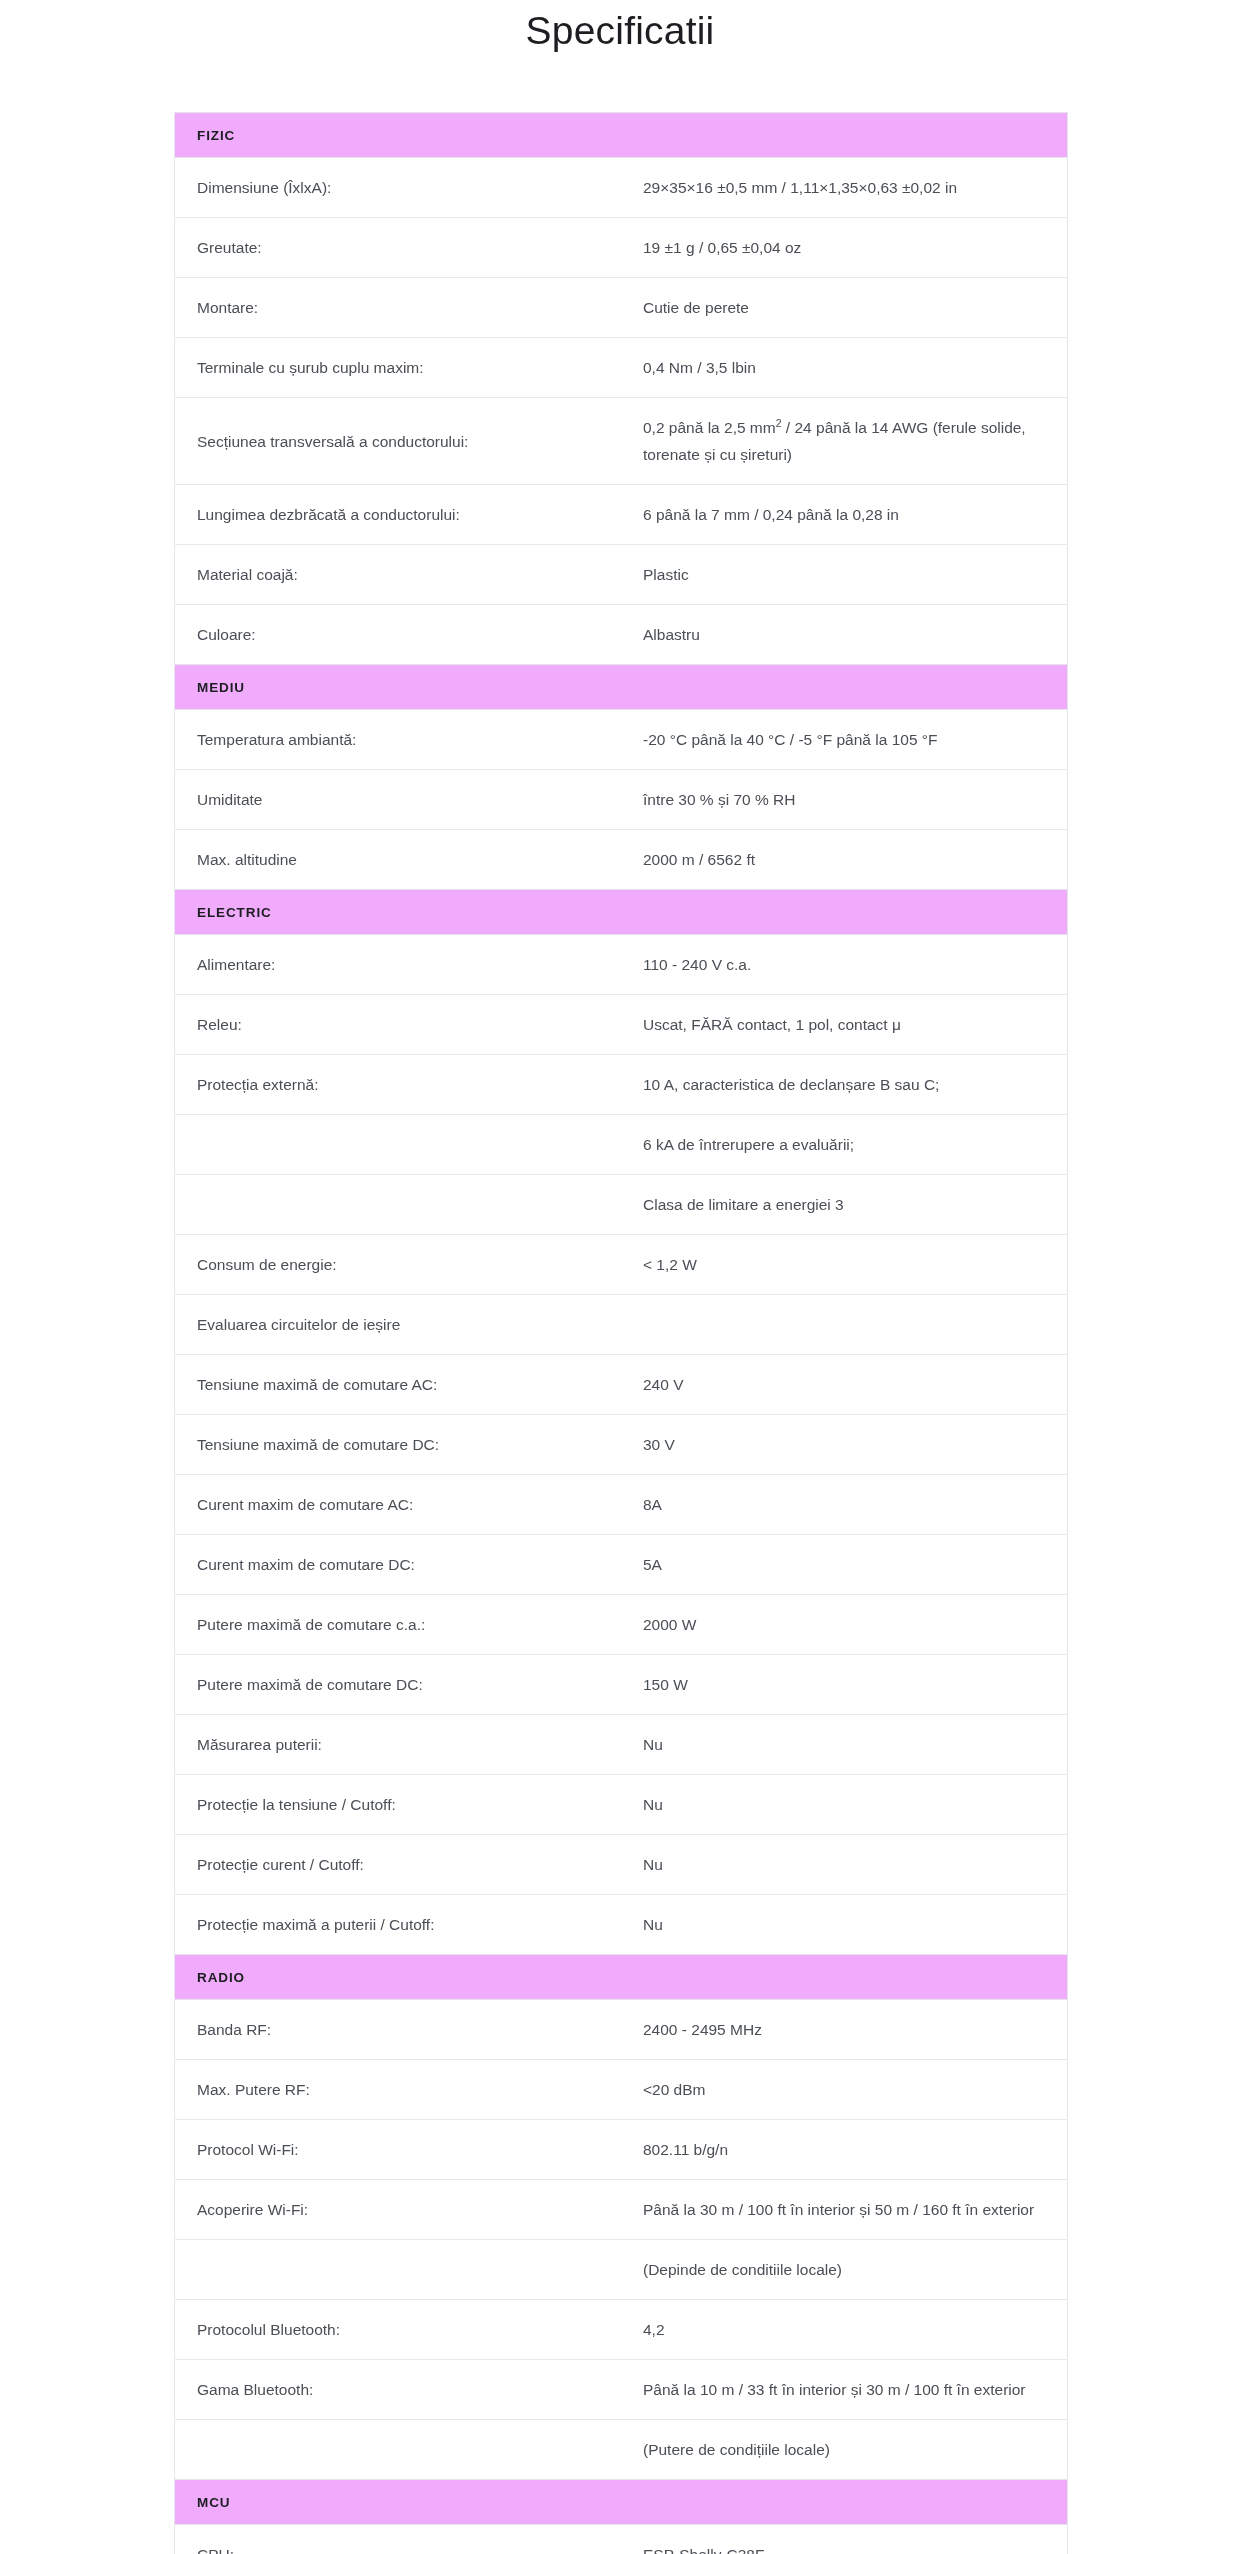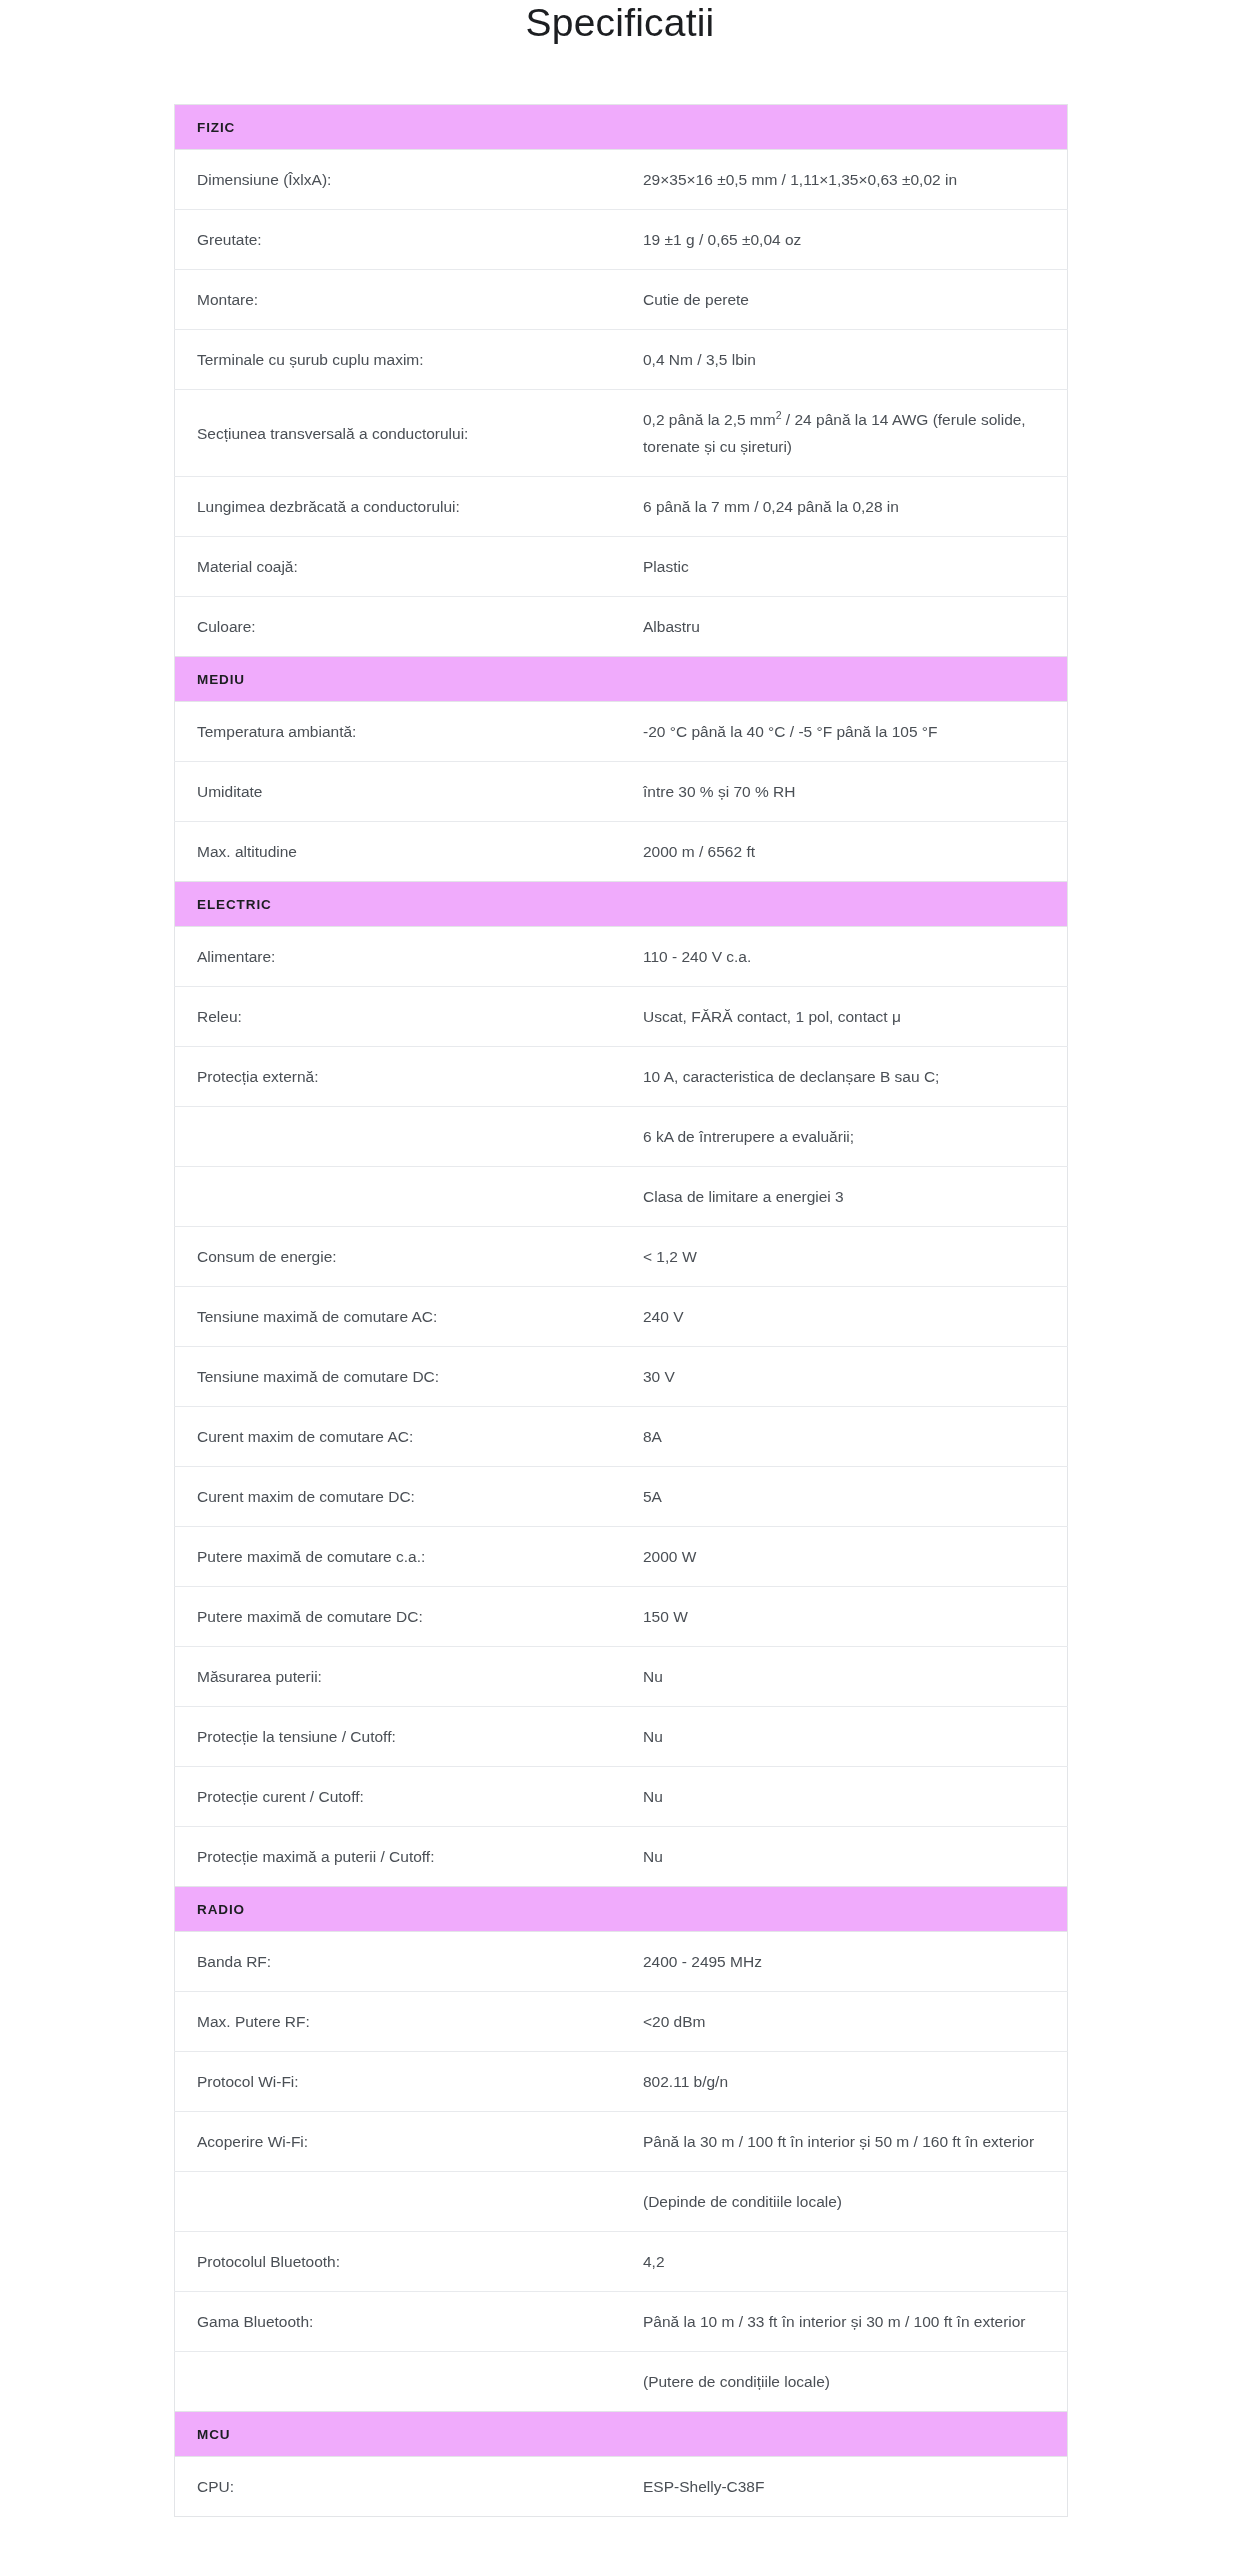--- a/index.html
+++ b/index.html
@@ -18,20 +18,21 @@
     width: 1240px;
     position: relative;
   }
   .page-title {
     text-align: center;
     font-size: 39px;
     font-weight: 400;
     color: #1c1e21;
     letter-spacing: 0.2px;
     margin: 0;
+    padding-top: 8px;
     line-height: 46px;
   }
   .spec-table-wrap {
     margin-top: 58px;
     padding-left: 174px;
     padding-right: 172px;
   }
   table.spec-table {
     width: 894px;
     border-collapse: collapse;
@@ -152,20 +153,24 @@
           </tr>
           <tr class="data-row">
             <td class="label-cell"></td>
             <td class="value-cell">Clasa de limitare a energiei 3</td>
           </tr>
           <tr class="data-row">
             <td class="label-cell">Consum de energie:</td>
             <td class="value-cell">&lt; 1,2 W</td>
           </tr>
           <tr class="data-row">
+            <td class="label-cell">Evaluarea circuitelor de ieșire</td>
+            <td class="value-cell"></td>
+          </tr>
+          <tr class="data-row">
             <td class="label-cell">Tensiune maximă de comutare AC:</td>
             <td class="value-cell">240 V</td>
           </tr>
           <tr class="data-row">
             <td class="label-cell">Tensiune maximă de comutare DC:</td>
             <td class="value-cell">30 V</td>
           </tr>
           <tr class="data-row">
             <td class="label-cell">Curent maxim de comutare AC:</td>
             <td class="value-cell">8A</td>

